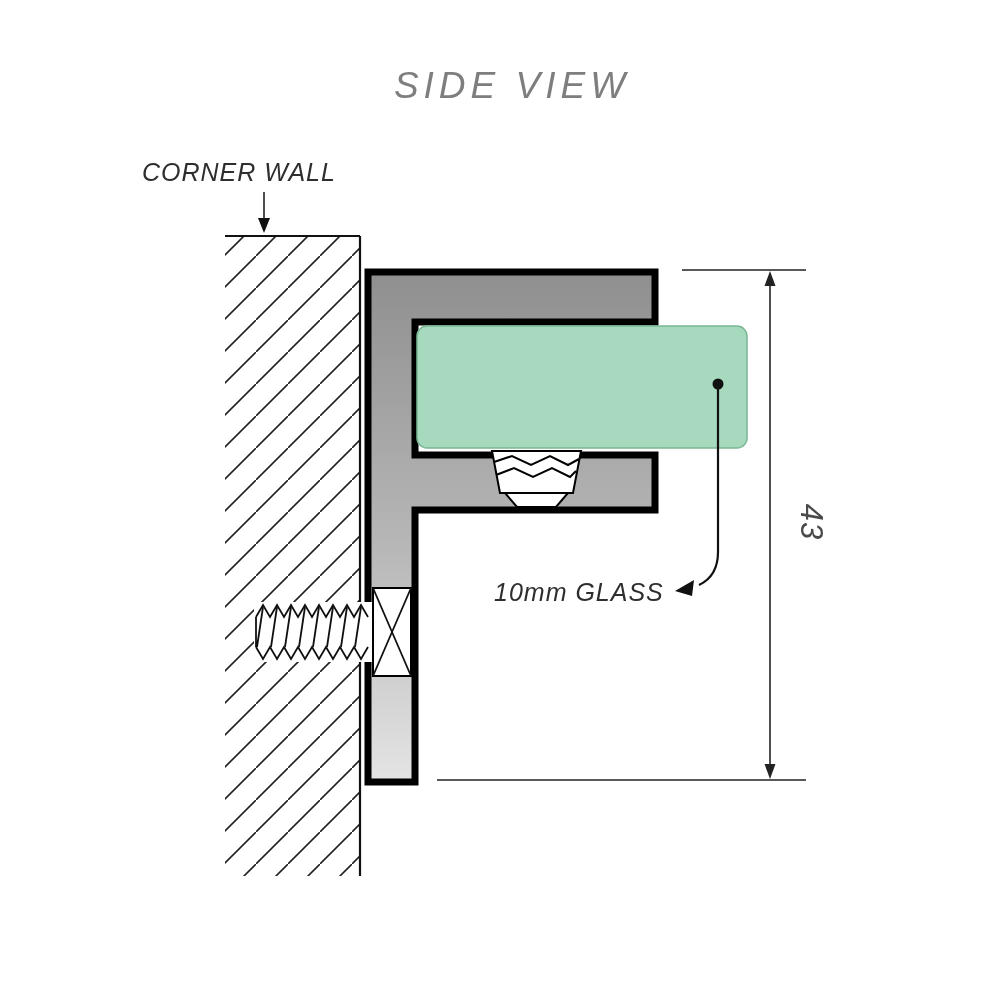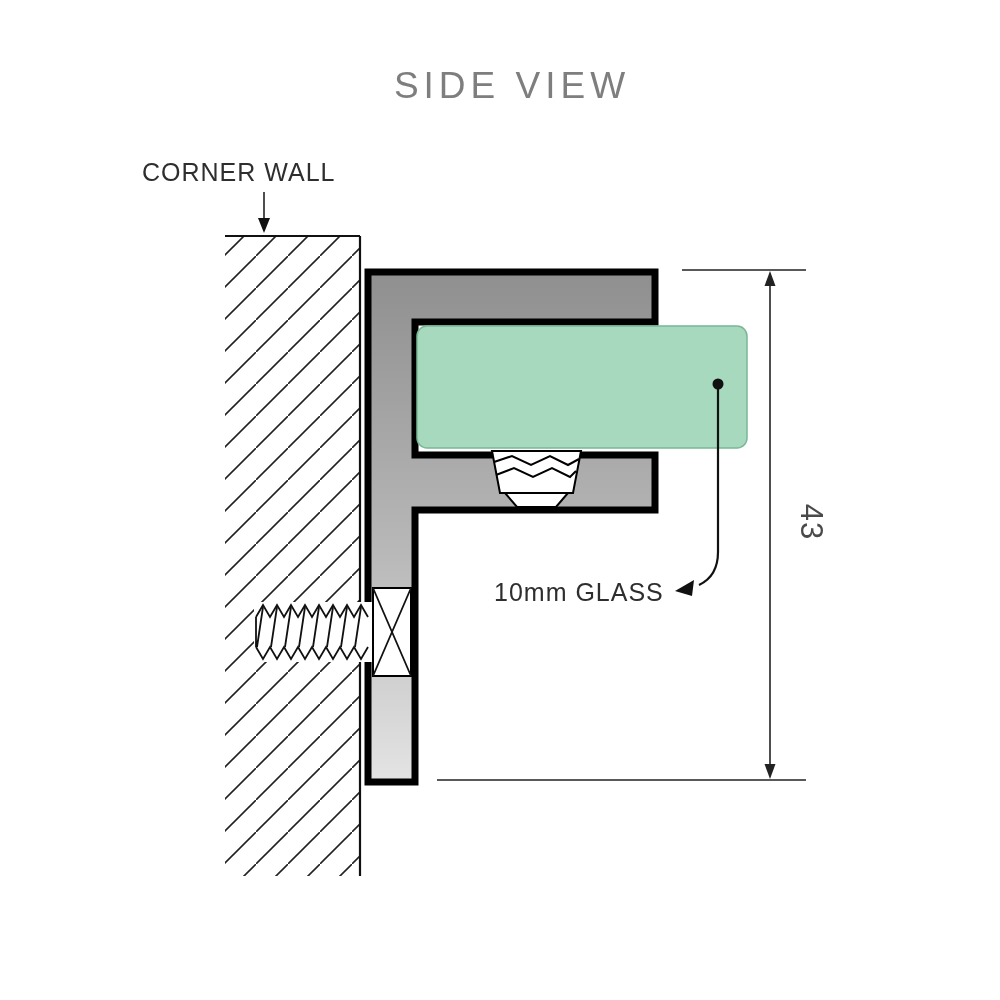--- a/index.html
+++ b/index.html
@@ -3,21 +3,21 @@
 <meta charset="utf-8">
 <style>
   html, body {
     margin: 0;
     padding: 0;
     background: #ffffff;
     width: 1000px;
     height: 1000px;
     font-family: "Liberation Sans", sans-serif;
   }
-  .canvas { width: 1000px; height: 1000px; position: relative; }
+  .canvas { width: 1000px; height: 1000px; position: relative; font-style: italic; }
   svg { display: block; }
   text { font-family: "Liberation Sans", sans-serif; }
   .title-text {
     font-size: 37px;
     letter-spacing: 5px;
     fill: #7e7e7e;
   }
   .label-text {
     font-size: 25px;
     letter-spacing: 1px;

